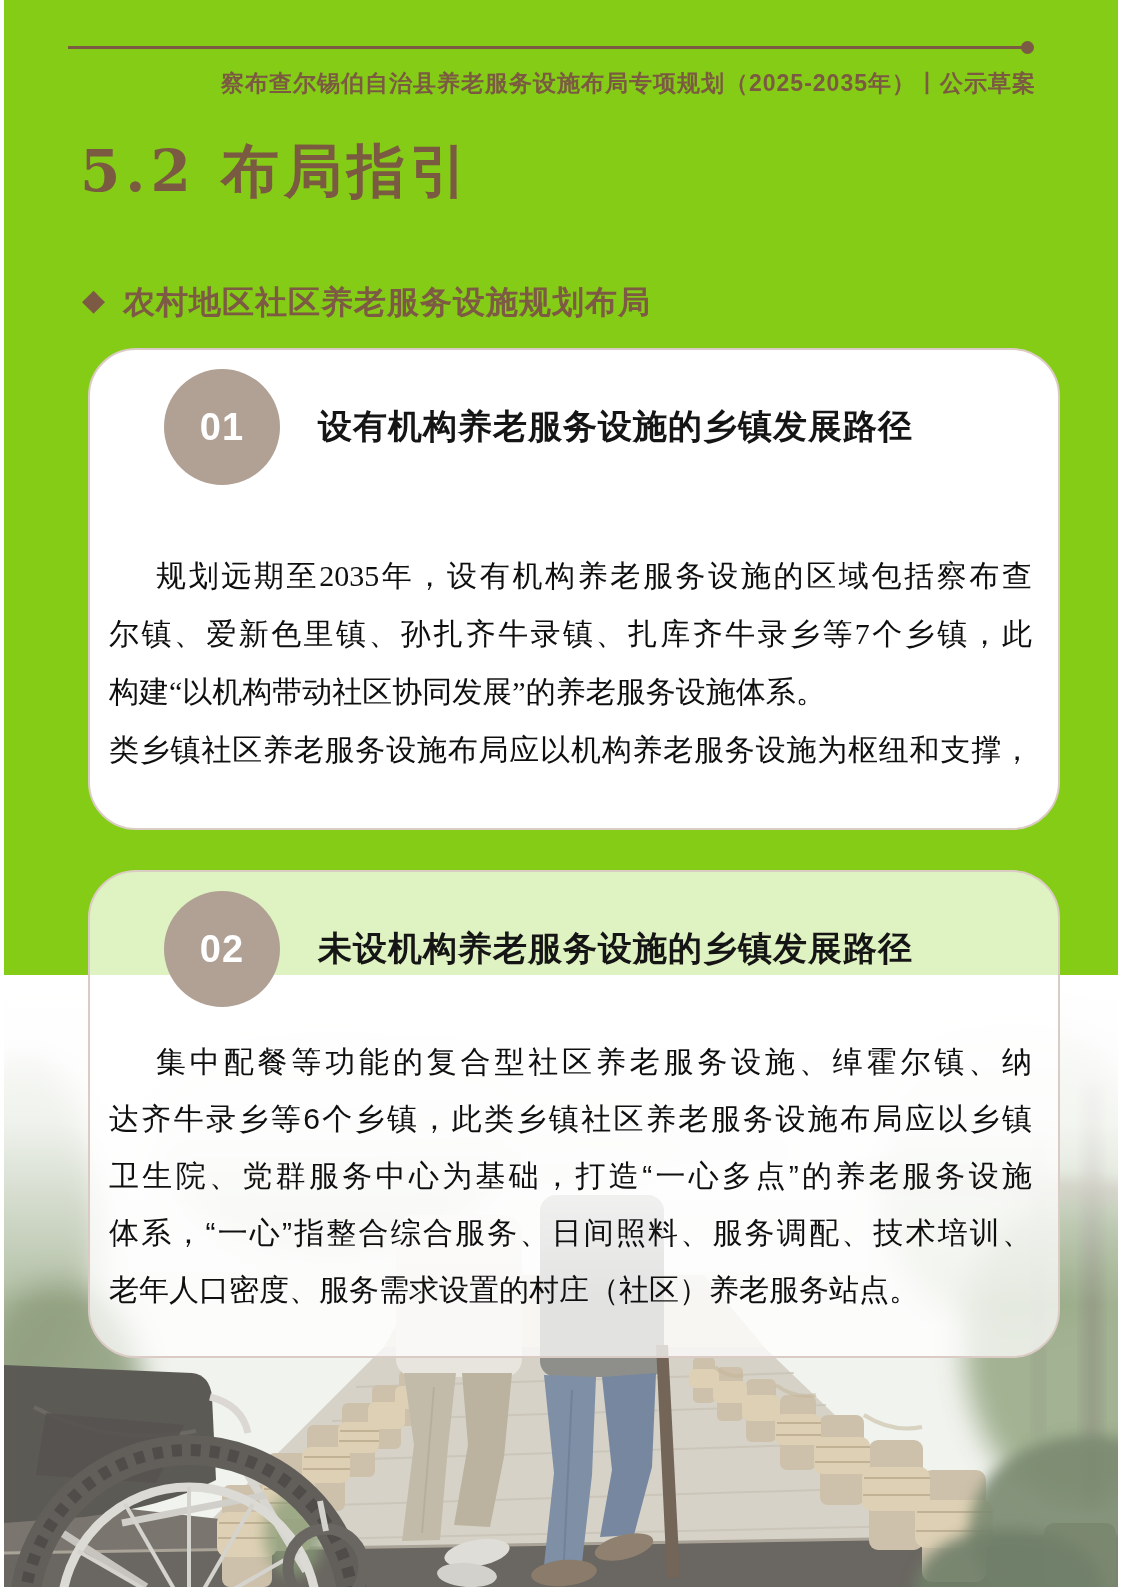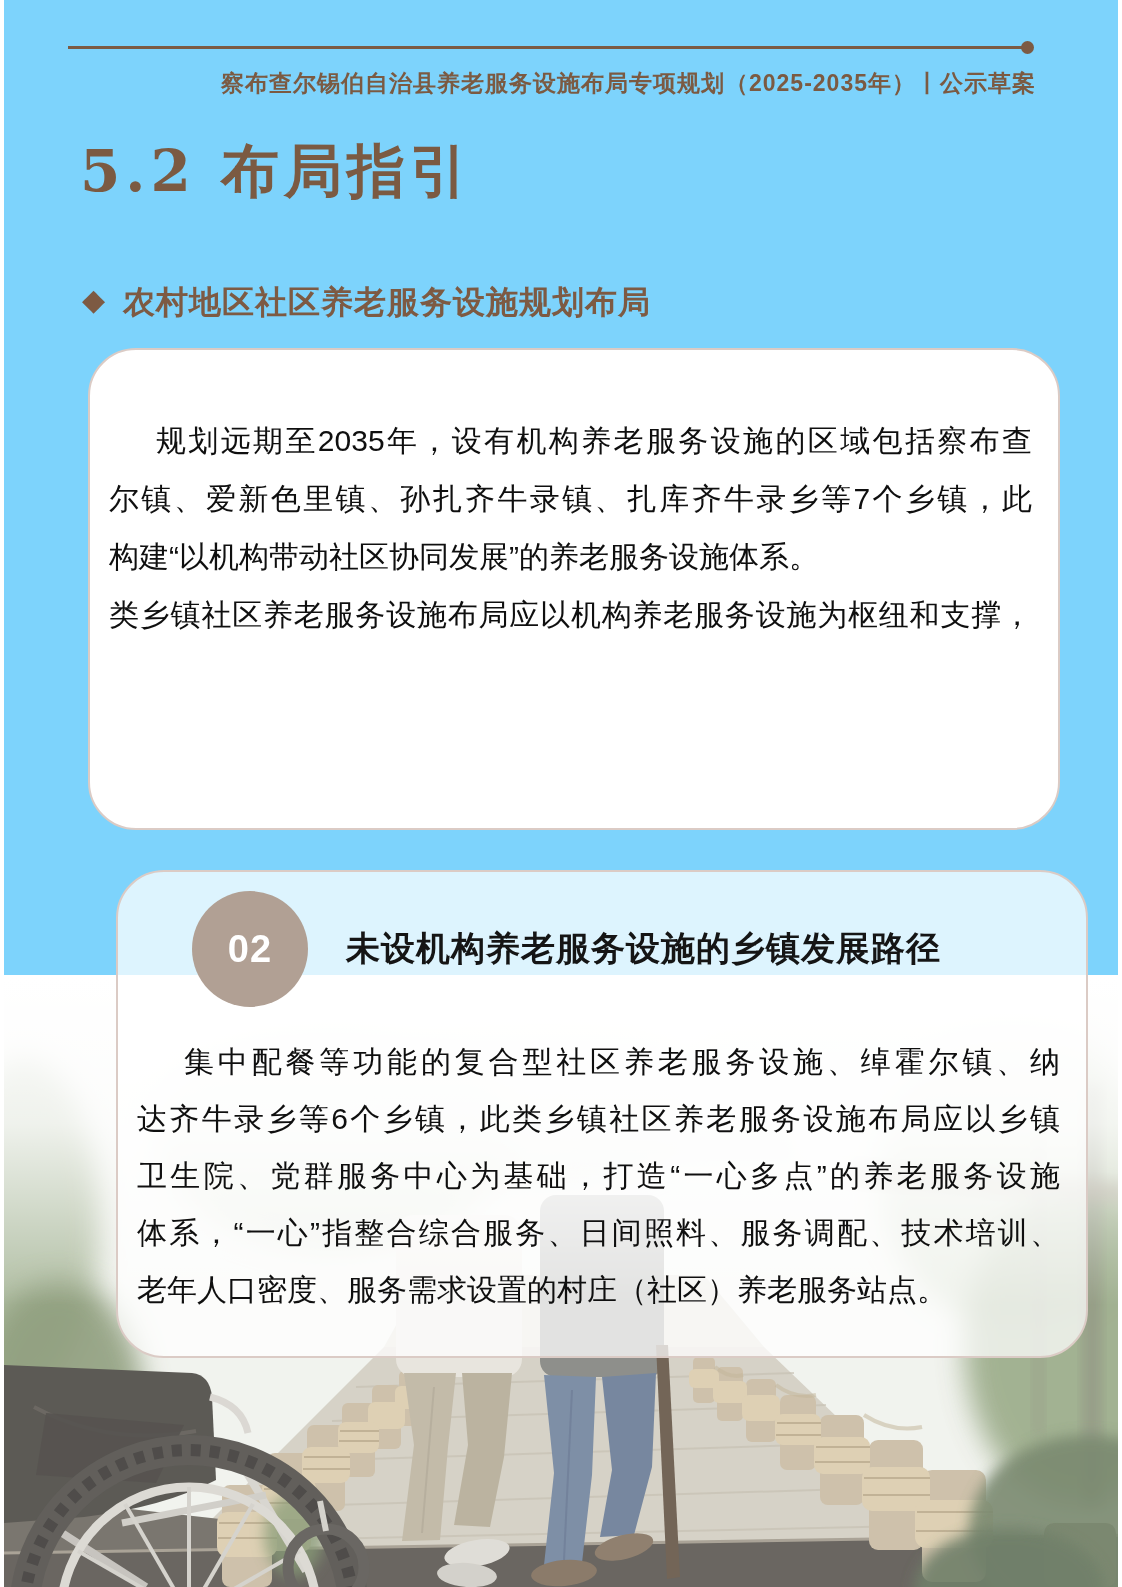--- a/index.html
+++ b/index.html
@@ -3,21 +3,21 @@
 <meta charset="utf-8">
 <style>
   * { margin: 0; padding: 0; box-sizing: border-box; }
   html, body { background: #ffffff; }
   body { font-family: "Liberation Sans", sans-serif; }
   .page {
     position: relative;
     width: 1114px;
     height: 1587px;
     margin: 0 auto;
-    background: #7dd3fc;
+    background: #84cc16;
     overflow: hidden;
   }
 
   
   .header-rule {
     position: absolute;
     left: 64px; top: 46px;
     width: 962px; height: 3px;
     background: #7c5b44;
   }
@@ -75,21 +75,21 @@
   
   .card {
     position: absolute;
     left: 84px;
     width: 972px;
     border: 2px solid #dbcbc5;
     border-radius: 48px;
     z-index: 3;
   }
   .card-1 { top: 348px; height: 482px; background: #ffffff; }
-  .card-2 { top: 870px; height: 488px; background: rgba(255,255,255,0.74); margin-left: 28px; }
+  .card-2 { top: 870px; height: 488px; background: rgba(255,255,255,0.74); }
 
   .card-head {
     display: flex;
     align-items: center;
     padding: 19px 0 0 74px;
   }
   .num-circle {
     width: 116px; height: 116px;
     border-radius: 50%;
     background: #b1a094;
@@ -111,21 +111,21 @@
     white-space: nowrap;
   }
 
   .card-body {
     padding: 0 26px 0 19px;
     font-size: 30px;
     color: #0f0f0f;
   }
   .card-1 .card-body { margin-top: 62px; }
   .card-2 .card-body { margin-top: 26px; }
-  .card-1 .bl { line-height: 58px; }
+  .card-1 .bl { line-height: 58px; font-family: Liberation Serif, serif; }
   .card-2 .bl { line-height: 57px; }
   .bl {
     text-align: justify;
     text-align-last: justify;
     white-space: nowrap;
   }
   .bl.first { text-indent: 47px; }
   .bl.last  { text-align-last: left; }
 
   
@@ -315,20 +315,24 @@
       </g>
 
       <g>
         <rect x="0" y="0" width="1122" height="612" fill="#ffffff" opacity="0.2"></rect>
         <rect x="0" y="0" width="1122" height="330" fill="url(#fadeTop)"></rect>
       </g>
     </svg>
   </div>
 
   <section class="card card-1">
+    <div class="card-head">
+      <div class="num-circle">01</div>
+      <h2 class="card-title">设有机构养老服务设施的乡镇发展路径</h2>
+    </div>
     <div class="card-body">
       <div class="bl first">规划远期至2035年，设有机构养老服务设施的区域包括察布查</div>
       <div class="bl">尔镇、爱新色里镇、孙扎齐牛录镇、扎库齐牛录乡等7个乡镇，此</div>
       <div class="bl last">构建“以机构带动社区协同发展”的养老服务设施体系。</div>
       <div class="bl">类乡镇社区养老服务设施布局应以机构养老服务设施为枢纽和支撑，</div>
     </div>
   </section>
 
   <section class="card card-2">
     <div class="card-head">

